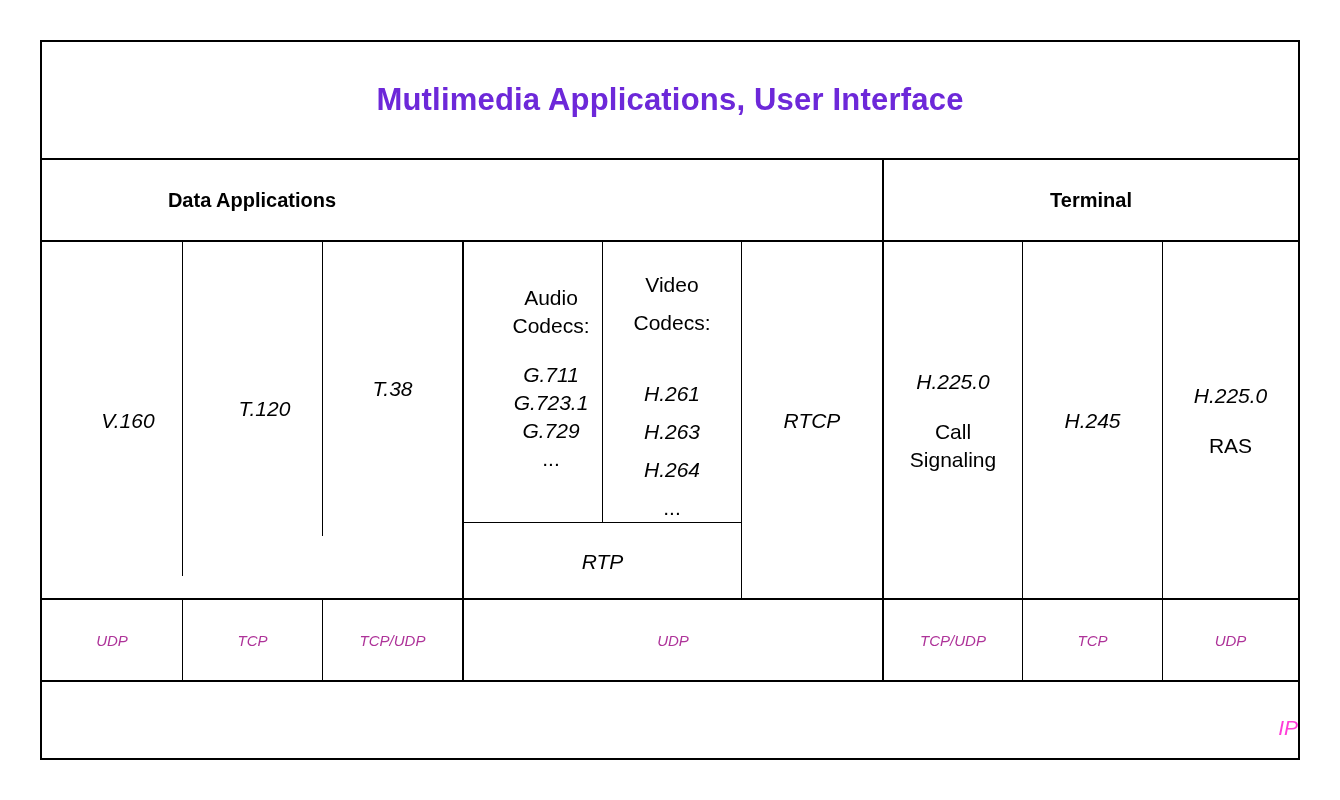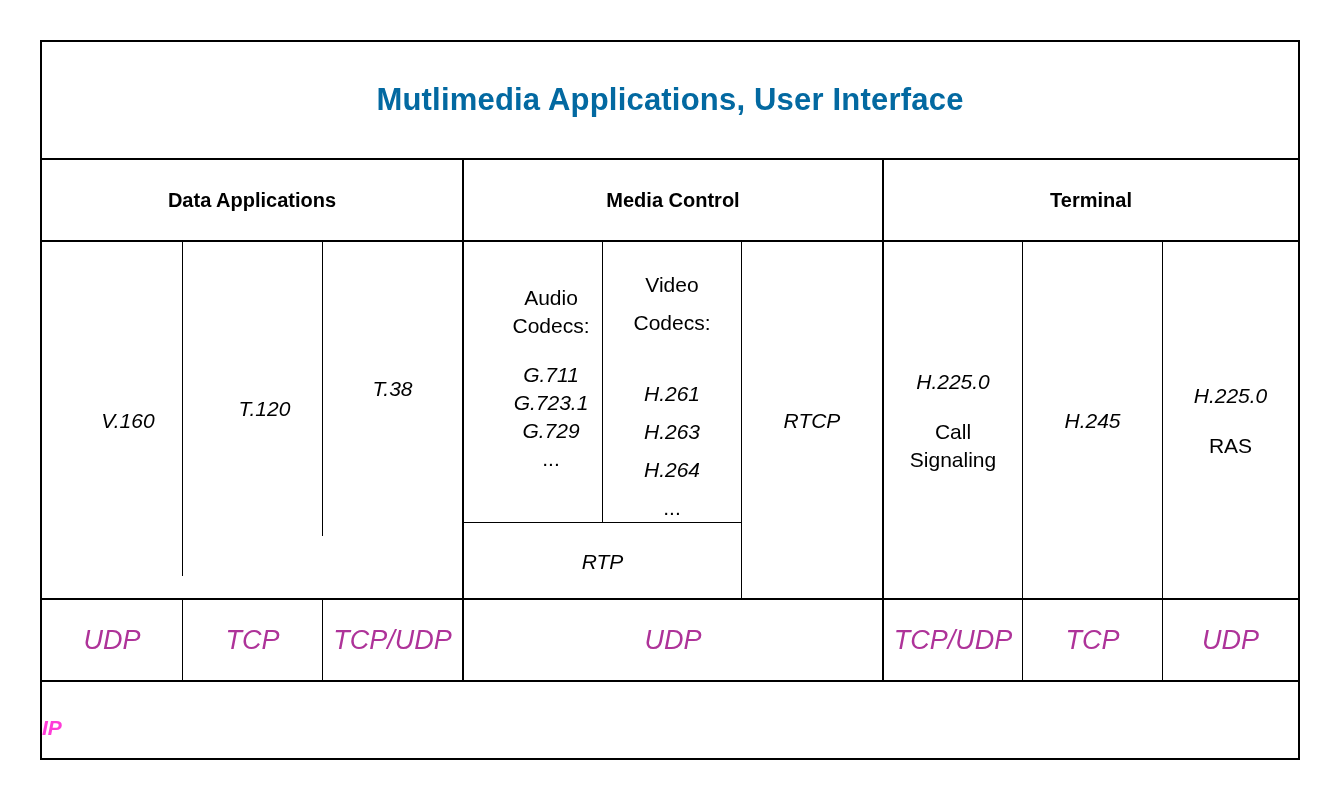--- a/index.html
+++ b/index.html
@@ -34,21 +34,21 @@
     height: 118px;
     border-bottom: 2px solid #000000;
     box-sizing: border-box;
     display: flex;
     align-items: center;
     justify-content: center;
   }
   .title-text {
     font-size: 31px;
     font-weight: bold;
-    color: #0369a1;
+    color: #6d28d9;
     letter-spacing: 0.2px;
     white-space: nowrap;
   }
 
   
   .section-band {
     position: absolute;
     left: 0;
     top: 118px;
     width: 100%;
@@ -119,38 +119,37 @@
   .tcell {
     position: absolute;
     top: 0;
     height: 100%;
     box-sizing: border-box;
     display: flex;
     align-items: center;
     justify-content: center;
   }
   .ttext {
-    font-size: 27px;
+    font-size: 15px;
     font-style: italic;
     color: #AE3399;
     white-space: nowrap;
   }
 
   
   .network-band {
     position: absolute;
     left: 0;
     top: 640px;
     width: 100%;
     height: 92px;
     box-sizing: border-box;
     display: flex;
     align-items: center;
-    justify-content: flex-start;
-    font-weight: bold;
+    justify-content: flex-end;
   }
   .ntext {
     font-size: 21px;
     font-style: italic;
     color: #FF3DD8;
     white-space: nowrap;
   }
 </style>
 </head>
 <body>
@@ -158,23 +157,20 @@
 <div class="stack-diagram">
 
   <div class="title-band">
     <div class="title-text">Mutlimedia Applications, User Interface</div>
   </div>
 
   <div class="section-band">
     <div class="section-cell" style="left:0; width:420px;">
       <span class="section-label">Data Applications</span>
     </div>
-    <div class="section-cell" style="left:420px; width:420px;">
-      <span class="section-label">Media Control</span>
-    </div>
     <div class="section-cell" style="left:840px; width:416px;">
       <span class="section-label">Terminal</span>
     </div>
   </div>
 
   <div class="protocol-band">
 
     <div class="pcell" style="left:0; top:0; width:140px; height:358px;padding-left:32px;">
       <span class="ptext ital">V.160</span>
     </div>

